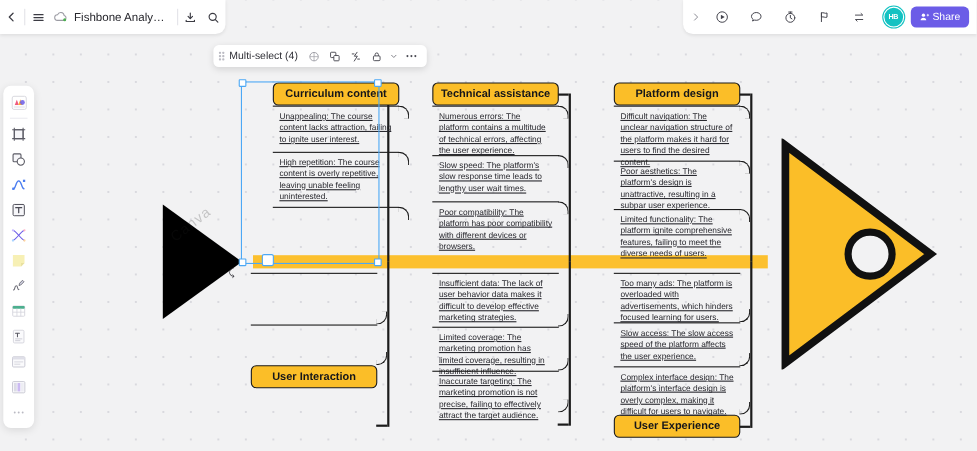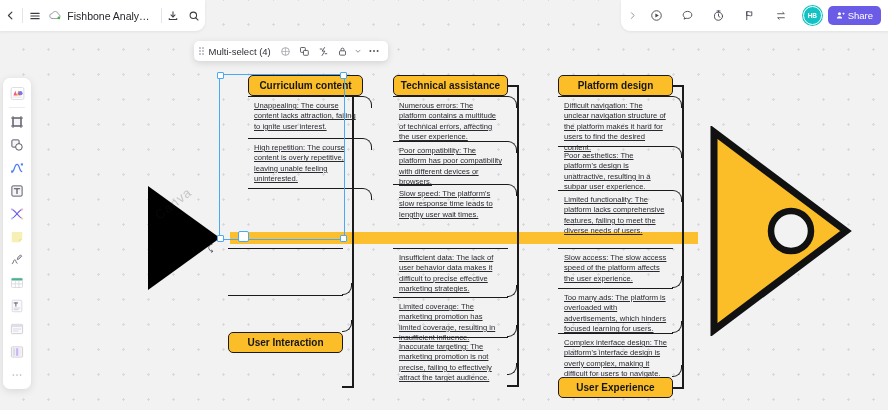--- a/index.html
+++ b/index.html
@@ -165,50 +165,50 @@
     <div style="position: relative;">
       <div class="bone" style="height: 42px;"><div class="hdr-line" style="top: 0px;"></div><span>Unappealing: The course content lacks attraction, failing to ignite user interest.</span><div class="elb" style="top: 0px; height: 11px; border-bottom: none; border-top-right-radius: 9px;"></div></div>
       <div class="bone" style="height: 50px;"><div class="hdr-line" style="top: 0px;"></div><span>High repetition: The course content is overly repetitive, leaving unable feeling uninterested.</span><div class="elb" style="top: 0px; height: 11px; border-bottom: none; border-top-right-radius: 9px;"></div></div>
       <div class="bone" style="height: 55px;"><div class="hdr-line" style="top: 0px;"></div><div class="elb" style="top: 0px; height: 11px; border-bottom: none; border-top-right-radius: 9px;"></div></div>
     </div>
   </div>
 <div class="col" id="col-1" style="left:393px;top:75px;">
     <div class="cap">Technical assistance</div>
     <div style="position: relative;">
       <div class="bone" style="height: 45px;"><div class="hdr-line" style="top: 0px;"></div><span>Numerous errors: The platform contains a multitude of technical errors, affecting the user experience.</span><div class="elb" style="top: 0px; height: 11px; border-bottom: none; border-top-right-radius: 9px;"></div></div>
+      <div class="bone" style="height: 42px;"><div class="hdr-line" style="top: 0px;"></div><span>Slow speed: The platform's slow response time leads to lengthy user wait times.</span><div class="elb" style="top: 0px; height: 11px; border-bottom: none; border-top-right-radius: 9px;"></div></div>
       <div class="bone" style="height: 43px;"><div class="hdr-line" style="top: 0px;"></div><span>Poor compatibility: The platform has poor compatibility with different devices or browsers.</span><div class="elb" style="top: 0px; height: 11px; border-bottom: none; border-top-right-radius: 9px;"></div></div>
-      <div class="bone" style="height: 42px;"><div class="hdr-line" style="top: 0px;"></div><span>Slow speed: The platform's slow response time leads to lengthy user wait times.</span><div class="elb" style="top: 0px; height: 11px; border-bottom: none; border-top-right-radius: 9px;"></div></div>
     </div>
   </div>
 <div class="col" id="col-2" style="left:558px;top:75px;">
     <div class="cap">Platform design</div>
     <div style="position: relative;">
       <div class="bone" style="height: 50px;"><div class="hdr-line" style="top: 0px;"></div><span>Difficult navigation: The unclear navigation structure of the platform makes it hard for users to find the desired content.</span><div class="elb" style="top: 0px; height: 11px; border-bottom: none; border-top-right-radius: 9px;"></div></div>
       <div class="bone" style="height: 44px;"><div class="hdr-line" style="top: 0px;"></div><span>Poor aesthetics: The platform's design is unattractive, resulting in a subpar user experience.</span><div class="elb" style="top: 0px; height: 11px; border-bottom: none; border-top-right-radius: 9px;"></div></div>
-      <div class="bone" style="height: 48px;"><div class="hdr-line" style="top: 0px;"></div><span>Limited functionality: The platform lacks comprehensive features, failing to meet the diverse needs of users.</span><div class="elb" style="top: 0px; height: 11px; border-bottom: none; border-top-right-radius: 9px;"></div></div>
+      <div class="bone" style="height: 48px;"><div class="hdr-line" style="top: 0px;"></div><span>Limited functionality: The platform ignite comprehensive features, failing to meet the diverse needs of users.</span><div class="elb" style="top: 0px; height: 11px; border-bottom: none; border-top-right-radius: 9px;"></div></div>
     </div>
   </div>
 <div class="col" id="col-3" style="left:228px;top:248px;">
     <div style="position: relative;">
       <div class="bone" style="height: 47px;"><div class="hdr-line" style="top: 0px;"></div><div class="elb" style="bottom: 0px; height: 11px; border-top: none; border-bottom-right-radius: 9px;"></div></div>
       <div class="bone" style="height: 37px;"><div class="hdr-line" style="top: 0px;"></div><div class="elb" style="bottom: 0px; height: 11px; border-top: none; border-bottom-right-radius: 9px;"></div></div>
     </div>
     <div class="cap">User Interaction</div>
   </div>
 <div class="col" id="col-4" style="left:393px;top:248px;">
     <div style="position: relative;">
-      <div class="bone" style="height: 49px;"><div class="hdr-line" style="top: 0px;"></div><span>Insufficient data: The lack of user behavior data makes it difficult to precise effective marketing strategies.</span><div class="elb" style="bottom: 0px; height: 11px; border-top: none; border-bottom-right-radius: 9px;"></div></div>
+      <div class="bone" style="height: 49px;"><div class="hdr-line" style="top: 0px;"></div><span>Insufficient data: The lack of user behavior data makes it difficult to develop effective marketing strategies.</span><div class="elb" style="bottom: 0px; height: 11px; border-top: none; border-bottom-right-radius: 9px;"></div></div>
       <div class="bone" style="height: 40px;"><div class="hdr-line" style="top: 0px;"></div><span>Limited coverage: The marketing promotion has limited coverage, resulting in insufficient influence.</span><div class="elb" style="bottom: 0px; height: 11px; border-top: none; border-bottom-right-radius: 9px;"></div></div>
       <div class="bone" style="height: 38px;"><div class="hdr-line" style="top: 0px;"></div><span>Inaccurate targeting: The marketing promotion is not precise, failing to effectively attract the target audience.</span><div class="elb" style="bottom: 0px; height: 11px; border-top: none; border-bottom-right-radius: 9px;"></div></div>
     </div>
   </div>
 <div class="col" id="col-5" style="left:558px;top:248px;">
     <div style="position: relative;">
+      <div class="bone" style="height: 45px;"><div class="hdr-line" style="top: 0px;"></div><span>Too many ads: The platform is overloaded with advertisements, which hinders focused learning for users.</span><div class="elb" style="bottom: 0px; height: 11px; border-top: none; border-bottom-right-radius: 9px;"></div></div>
       <div class="bone" style="height: 40px;"><div class="hdr-line" style="top: 0px;"></div><span>Slow access: The slow access speed of the platform affects the user experience.</span><div class="elb" style="bottom: 0px; height: 11px; border-top: none; border-bottom-right-radius: 9px;"></div></div>
-      <div class="bone" style="height: 45px;"><div class="hdr-line" style="top: 0px;"></div><span>Too many ads: The platform is overloaded with advertisements, which hinders focused learning for users.</span><div class="elb" style="bottom: 0px; height: 11px; border-top: none; border-bottom-right-radius: 9px;"></div></div>
       <div class="bone" style="height: 44px;"><div class="hdr-line" style="top: 0px;"></div><span>Complex interface design: The platform's interface design is overly complex, making it difficult for users to navigate.</span><div class="elb" style="bottom: 0px; height: 11px; border-top: none; border-bottom-right-radius: 9px;"></div></div>
     </div>
     <div class="cap">User Experience</div>
   </div>
 
 <div id="sel-frame">
   <span class="handle h-tl"></span>
   <span class="handle h-tr"></span>
   <span class="handle h-bl"></span>
   <span class="handle h-br"></span>

